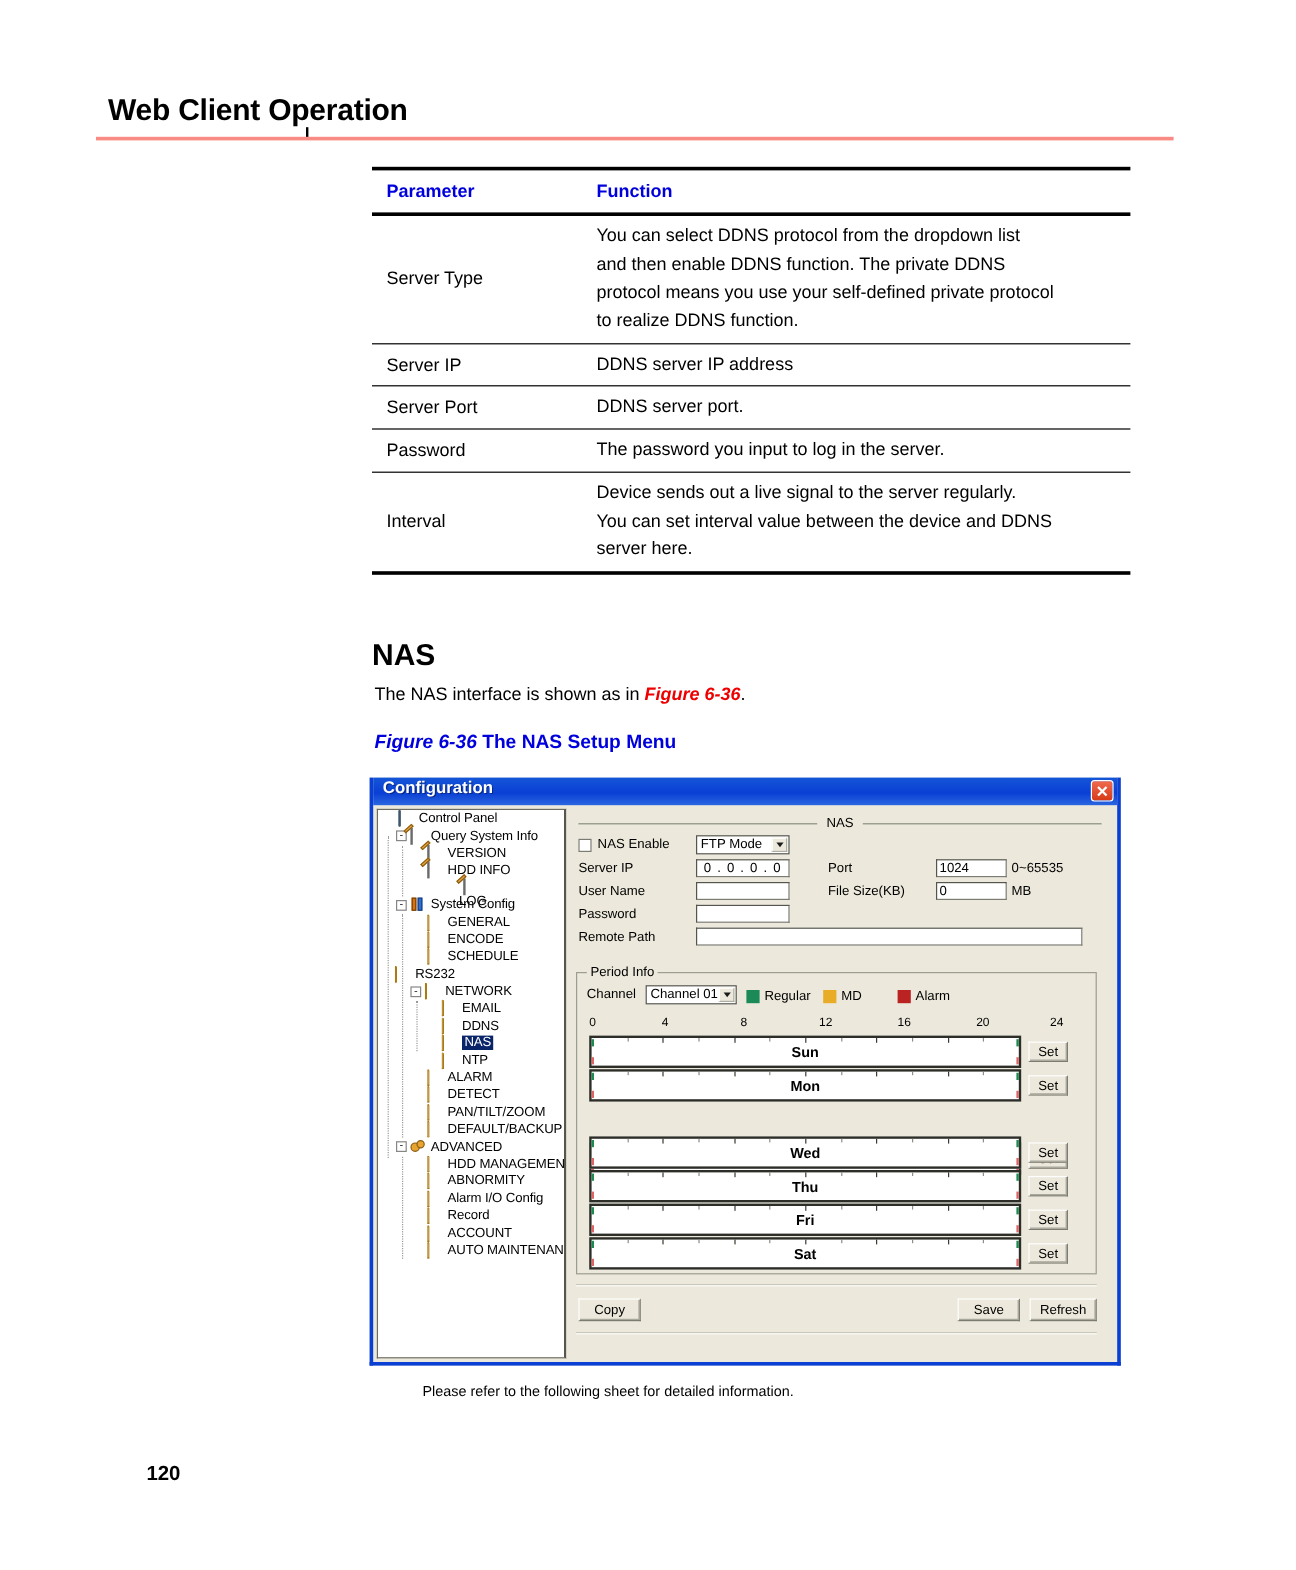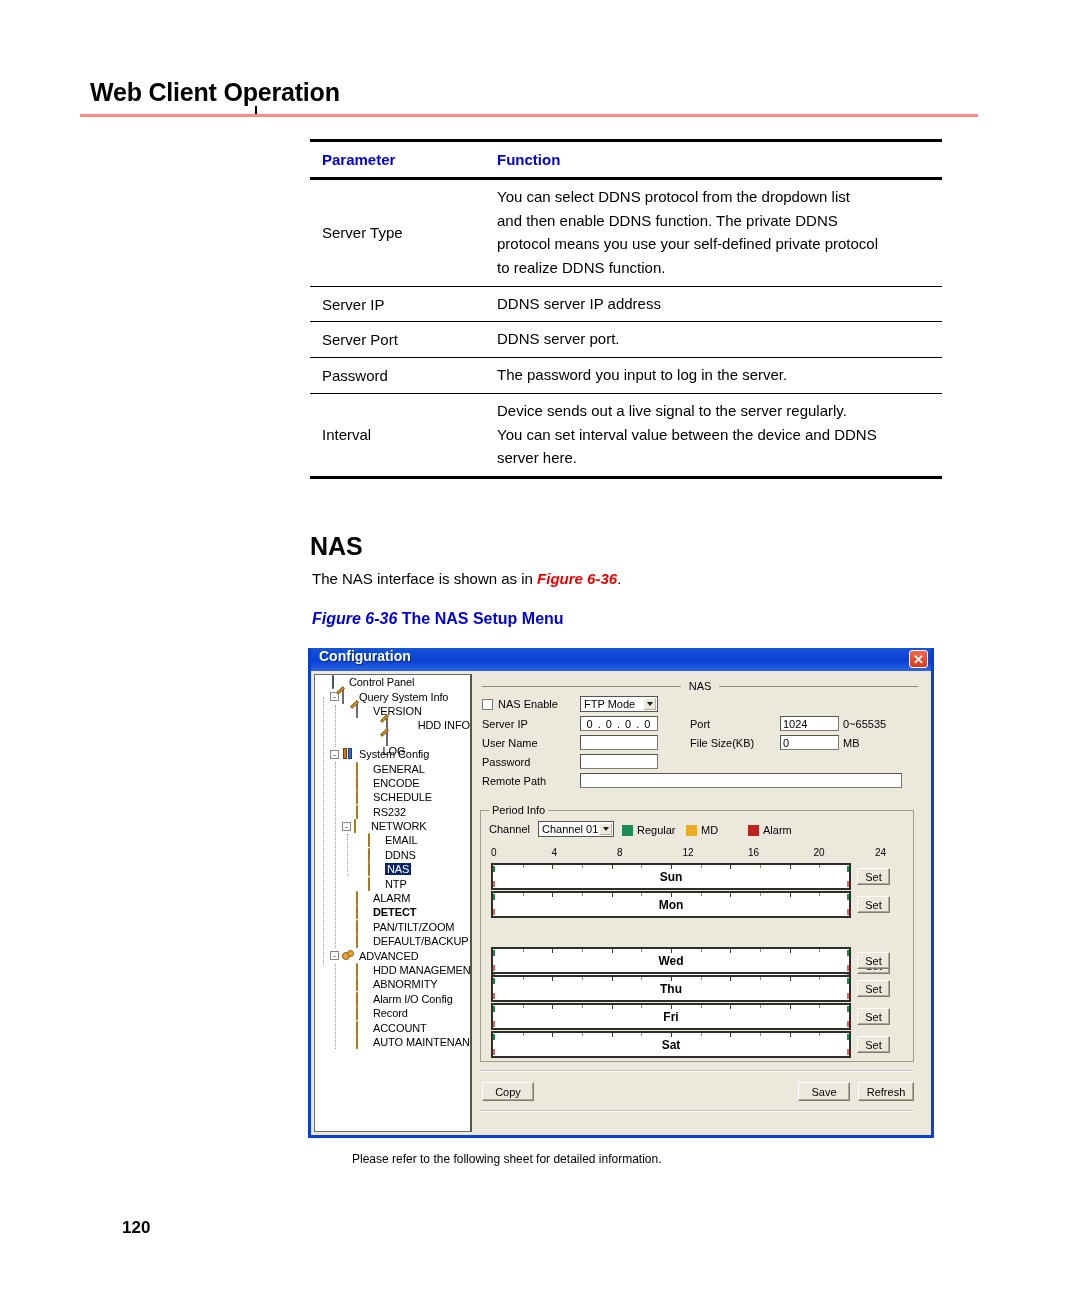--- a/index.html
+++ b/index.html
@@ -438,21 +438,21 @@
           <span class="spc" style="width: 3px;"></span>
           <span class="ico"><span class="ico-note"></span></span>
           <span class="lbl">Query System Info</span>
         </div>
         <div class="tnode" style="padding-left: 27px;">
           <span class="spc" style="width: 11px;"></span>
           <span class="spc" style="width: 3px;"></span>
           <span class="ico"><span class="ico-note"></span></span>
           <span class="lbl">VERSION</span>
         </div>
-        <div class="tnode" style="padding-left: 27px; justify-content: space-between;">
+        <div class="tnode" style="padding-left: 27px;">
           <span class="spc" style="width: 11px;"></span>
           <span class="spc" style="width: 3px;"></span>
           <span class="ico"><span class="ico-note"></span></span>
           <span class="lbl">HDD INFO</span>
         </div>
         <div class="tnode" style=" flex-direction: column;">
           <span class="spc" style="width: 11px;"></span>
           <span class="spc" style="width: 3px;"></span>
           <span class="ico"><span class="ico-note"></span></span>
           <span class="lbl">LOG</span>
@@ -474,21 +474,21 @@
           <span class="spc" style="width: 3px;"></span>
           <span class="ico"><span class="ico-folder"></span></span>
           <span class="lbl">ENCODE</span>
         </div>
         <div class="tnode" style="padding-left: 27px;">
           <span class="spc" style="width: 11px;"></span>
           <span class="spc" style="width: 3px;"></span>
           <span class="ico"><span class="ico-folder"></span></span>
           <span class="lbl">SCHEDULE</span>
         </div>
-        <div class="tnode" style="padding-left: 27px;">
+        <div class="tnode" style="">
           <span class="spc" style="width: 11px;"></span>
           <span class="spc" style="width: 3px;"></span>
           <span class="ico"><span class="ico-folder"></span></span>
           <span class="lbl">RS232</span>
         </div>
         <div class="tnode" style="padding-left: 27px;">
           <span class="exp">-</span>
           <span class="spc" style="width: 3px;"></span>
           <span class="ico"><span class="ico-folder"></span></span>
           <span class="lbl">NETWORK</span>
@@ -516,21 +516,21 @@
           <span class="spc" style="width: 3px;"></span>
           <span class="ico"><span class="ico-folder"></span></span>
           <span class="lbl">NTP</span>
         </div>
         <div class="tnode" style="padding-left: 27px;">
           <span class="spc" style="width: 11px;"></span>
           <span class="spc" style="width: 3px;"></span>
           <span class="ico"><span class="ico-folder"></span></span>
           <span class="lbl">ALARM</span>
         </div>
-        <div class="tnode" style="padding-left: 27px; font-weight: bold;">
+        <div class="tnode" style="padding-left: 27px;">
           <span class="spc" style="width: 11px;"></span>
           <span class="spc" style="width: 3px;"></span>
           <span class="ico"><span class="ico-folder"></span></span>
           <span class="lbl">DETECT</span>
         </div>
         <div class="tnode" style="padding-left: 27px;">
           <span class="spc" style="width: 11px;"></span>
           <span class="spc" style="width: 3px;"></span>
           <span class="ico"><span class="ico-folder"></span></span>
           <span class="lbl">PAN/TILT/ZOOM</span>

